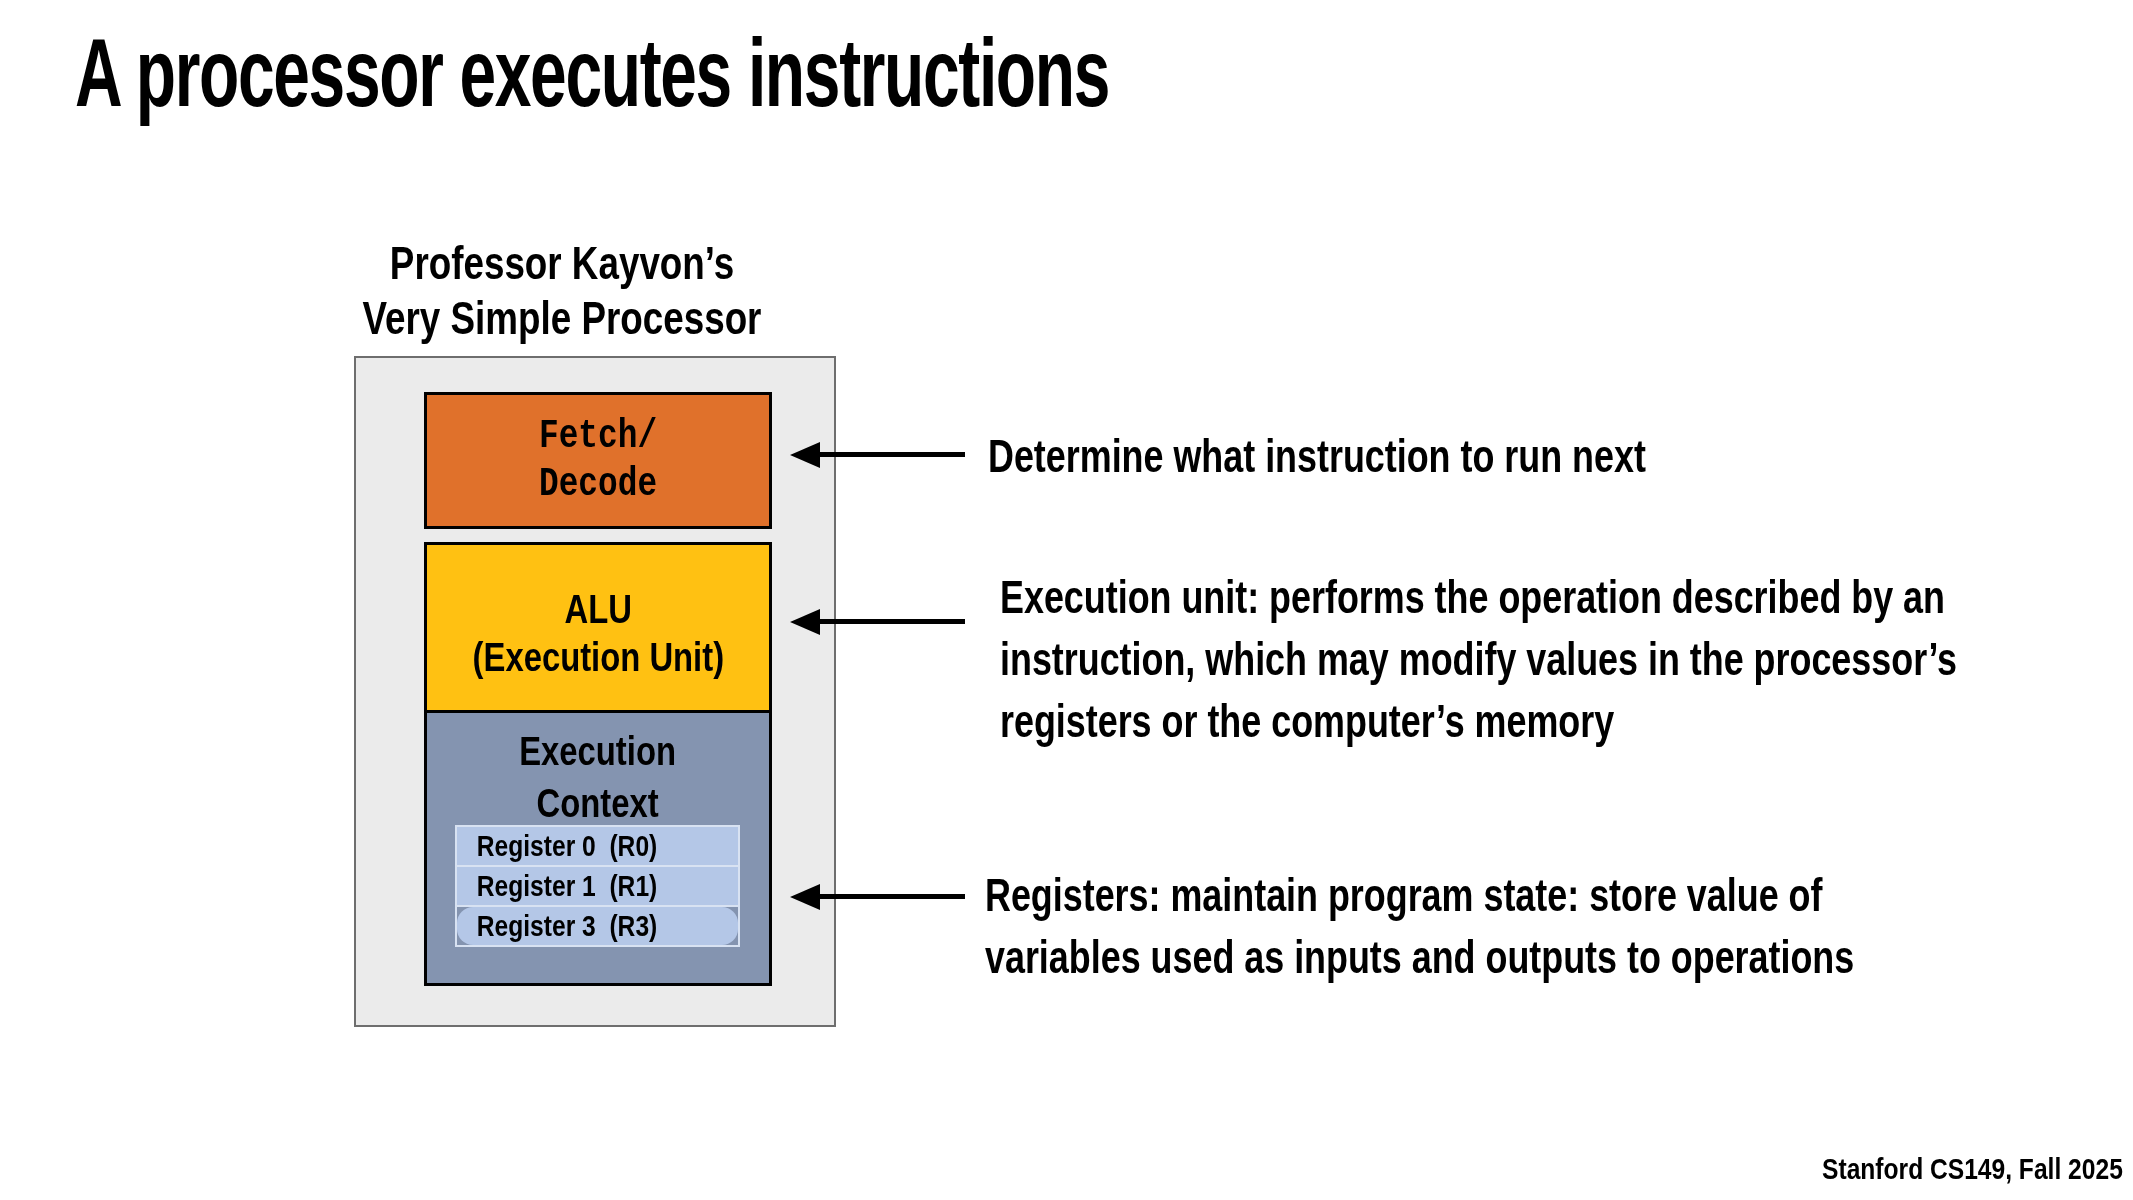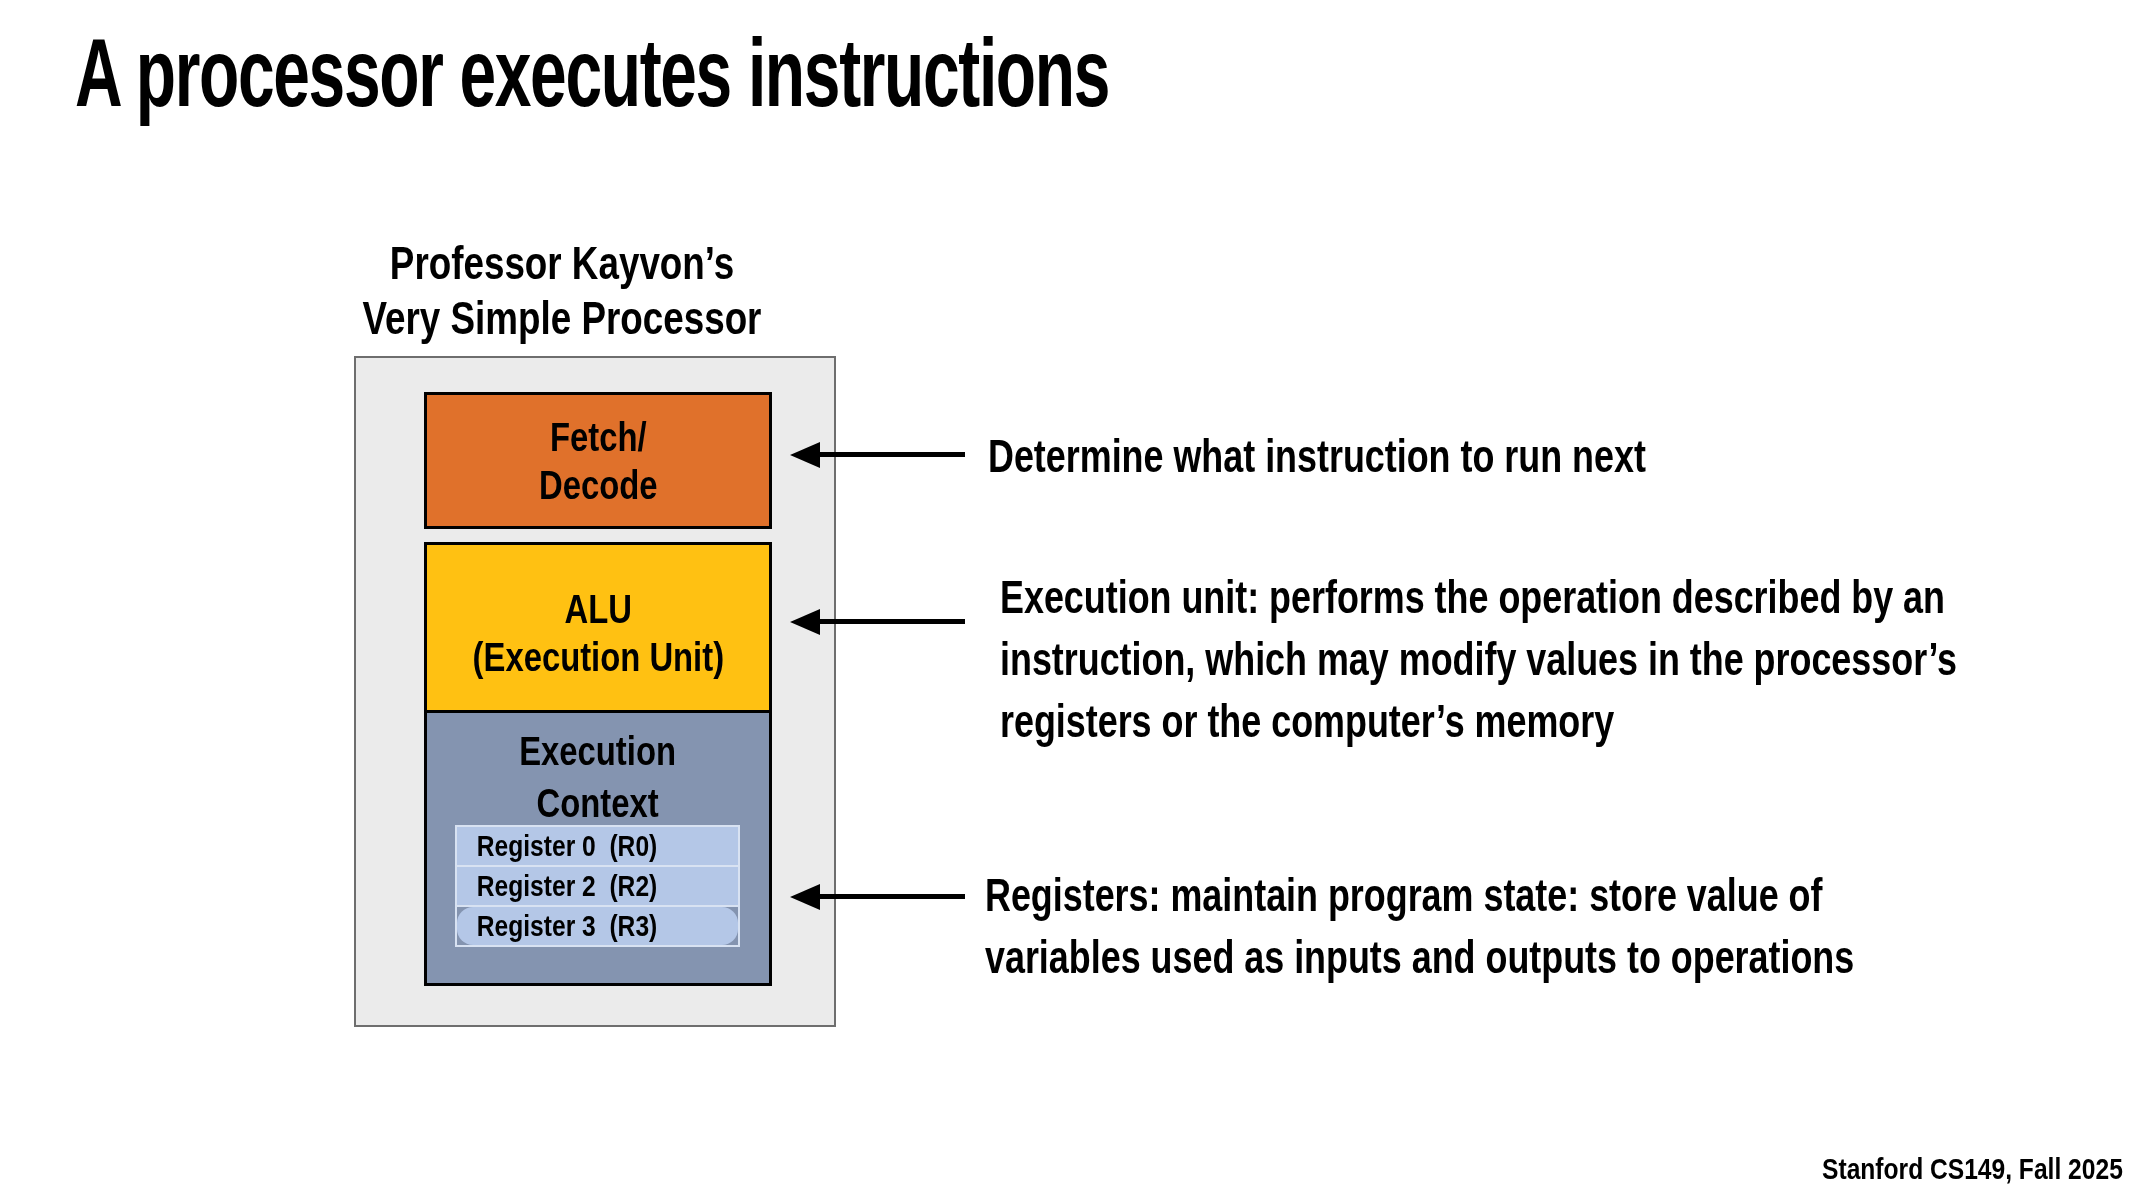--- a/index.html
+++ b/index.html
@@ -27,21 +27,21 @@
   .chip{
     position:absolute;left:354px;top:356px;width:482px;height:671px;
     background:#EBEBEB;border:2px solid #6E6E6E;
     box-sizing:border-box;
   }
   .box{
     position:absolute;box-sizing:border-box;
     border:3px solid #000000;
     display:flex;flex-direction:column;align-items:center;justify-content:center;
   }
-  .box-fetch{left:424px;top:392px;width:348px;height:137px;background:#E0712B;}
+  .box-fetch{left:424px;top:392px;width:348px;height:137px;background:#E0712B;font-family:Liberation Mono, monospace;}
   .box-alu{left:424px;top:542px;width:348px;height:181px;background:#FFC112;}
   .box-ec{left:424px;top:710px;width:348px;height:276px;background:#8494B0;justify-content:flex-start;}
   .box-label{
     font-size:40px;line-height:48px;text-align:center;
     transform:scaleX(0.82);transform-origin:50% 50%;
     white-space:nowrap;
   }
   .ec-label{margin-top:12px;font-size:40px;line-height:52px;}
   .registers{
     position:absolute;left:455px;top:825px;width:285px;
@@ -115,21 +115,21 @@
       <div>Execution</div>
       <div>Context</div>
     </div>
   </div>
 
   <div class="registers">
     <div class="reg">
       <span>Register 0  (R0)</span>
     </div>
     <div class="reg">
-      <span>Register 2  (R2)</span>
+      <span>Register 1  (R1)</span>
     </div>
     <div class="reg">
       <span>Register 3  (R3)</span>
     </div>
   </div>
 
   <div class="arrow" style="top:442px;">
     <div class="head"></div>
     <div class="shaft"></div>
   </div>

